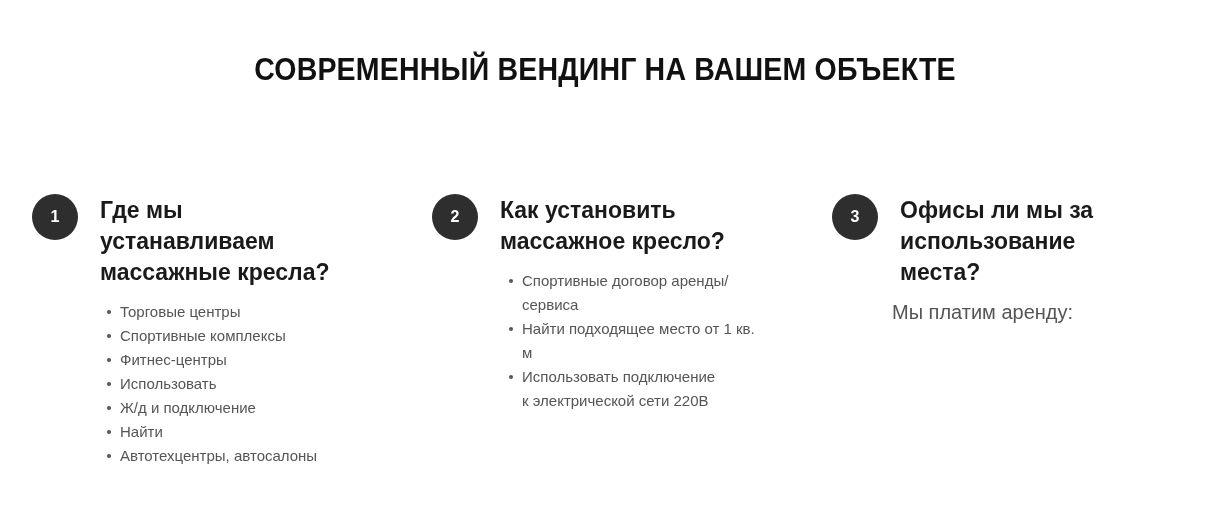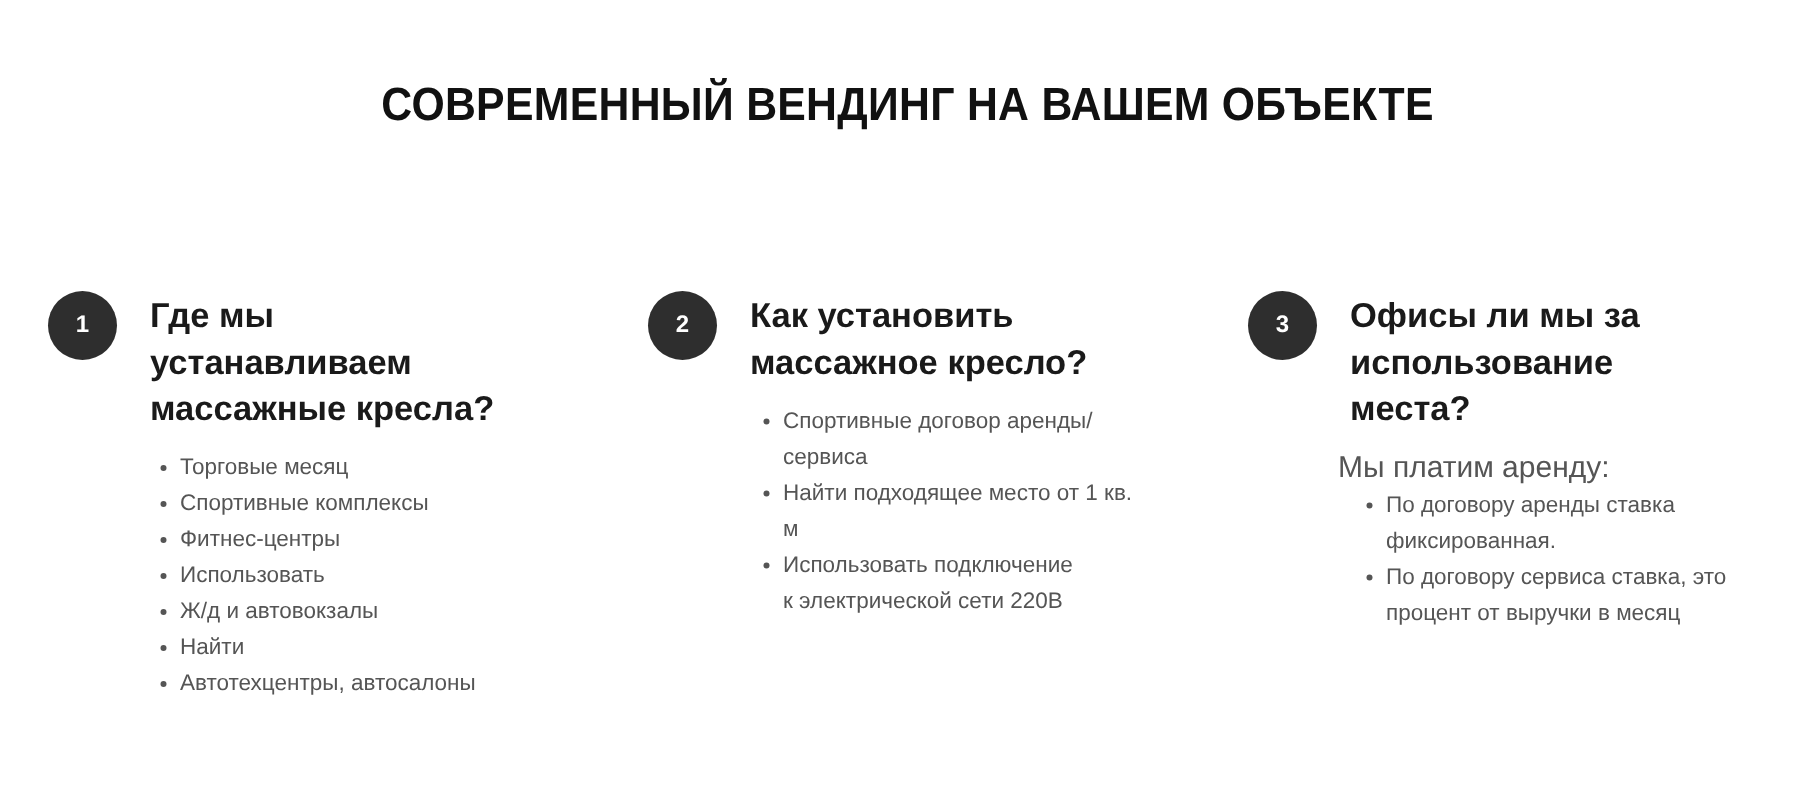--- a/index.html
+++ b/index.html
@@ -137,25 +137,25 @@
   <div class="column col-1">
     <div class="col-head">
       <div class="badge">1</div>
       <div class="col-title">
         <span>Где мы устанавливаем</span><br>
         <span>массажные кресла?</span>
       </div>
     </div>
     <div class="col-body">
       <ul class="bullets">
-        <li><span>Торговые месяц</span></li>
+        <li><span>Торговые центры</span></li>
         <li><span>Спортивные комплексы</span></li>
         <li><span>Фитнес-центры</span></li>
         <li><span>Использовать</span></li>
-        <li><span>Ж/д и автовокзалы</span></li>
+        <li><span>Ж/д и подключение</span></li>
         <li><span>Найти</span></li>
         <li><span>Автотехцентры, автосалоны</span></li>
       </ul>
     </div>
   </div>
 
   <div class="column col-2">
     <div class="col-head">
       <div class="badge">2</div>
       <div class="col-title">
@@ -178,26 +178,16 @@
   <div class="column col-3">
     <div class="col-head">
       <div class="badge">3</div>
       <div class="col-title">
         <span>Офисы ли мы за</span><br>
         <span>использование места?</span>
       </div>
     </div>
     <div class="col-body">
       <p class="intro-line">Мы платим аренду:</p>
-      <ul class="bullets">
-        <li>
-          <span>По договору аренды ставка</span>
-          <span class="bullet-cont">фиксированная.</span>
-        </li>
-        <li>
-          <span>По договору сервиса ставка, это</span>
-          <span class="bullet-cont">процент от выручки в месяц</span>
-        </li>
-      </ul>
     </div>
   </div>
 
 </div>
 
 </body></html>

